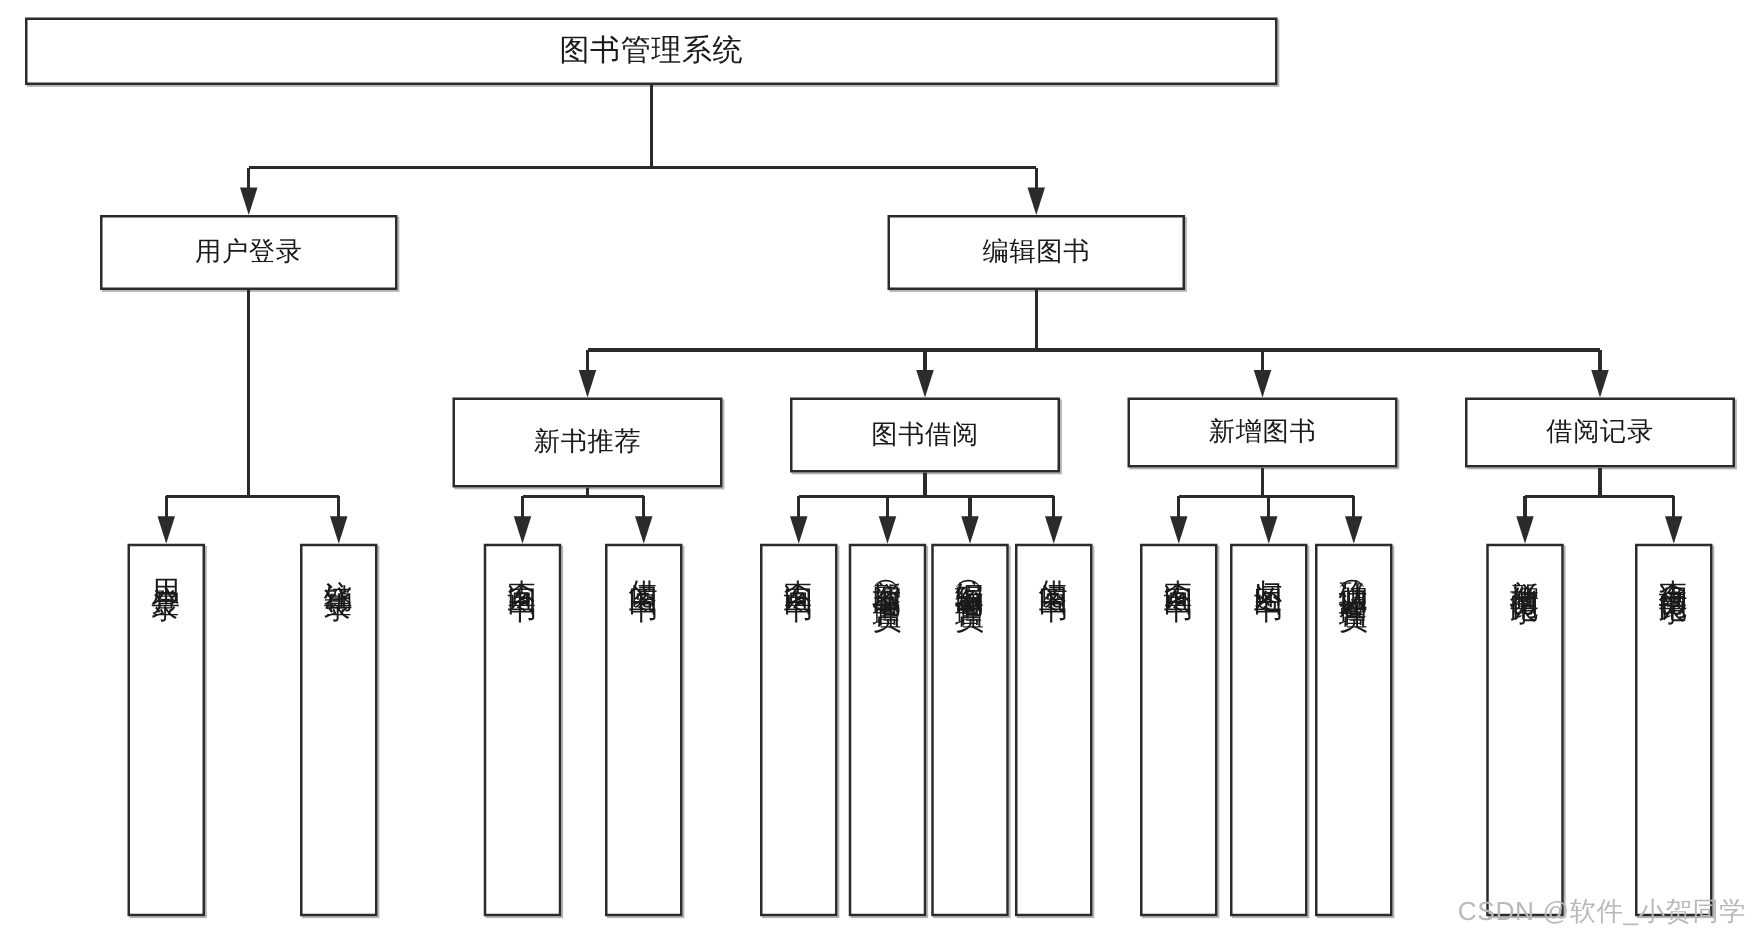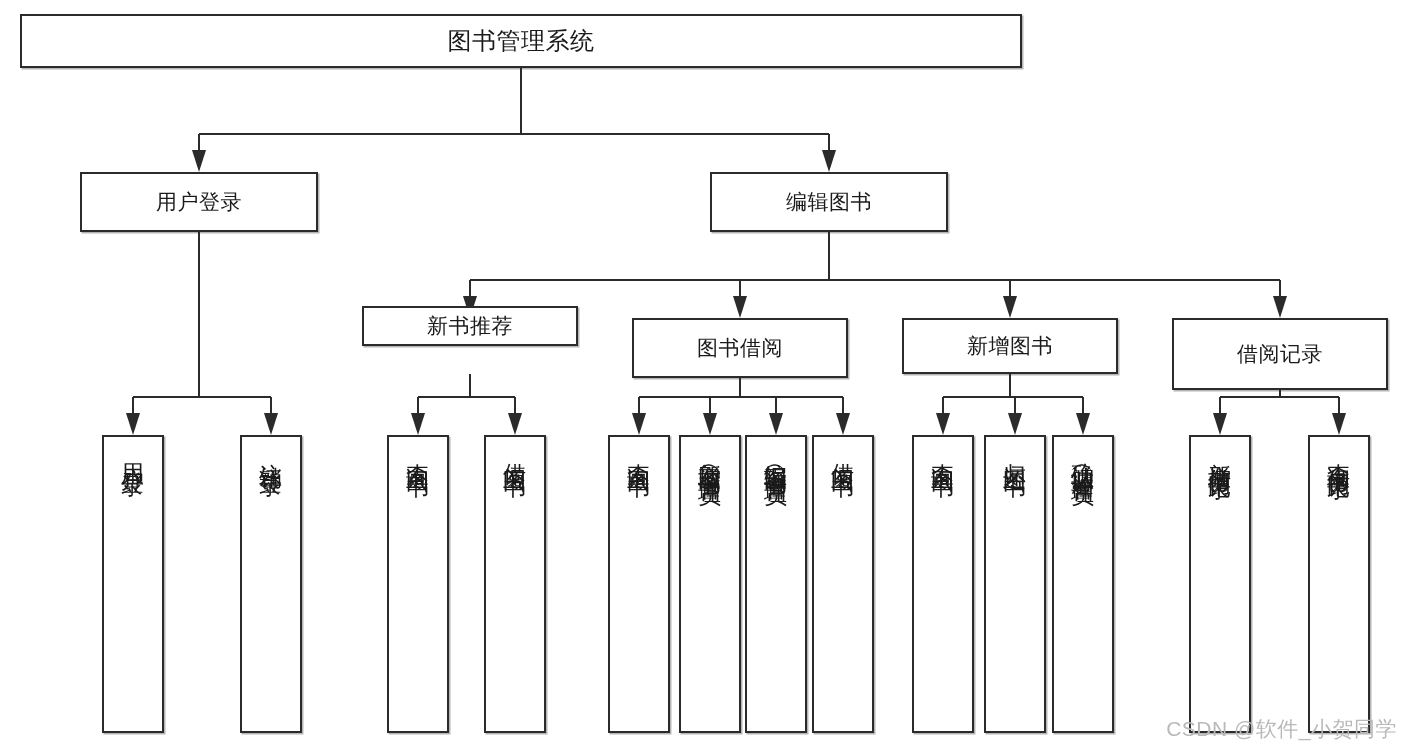--- a/index.html
+++ b/index.html
@@ -115,30 +115,30 @@
   <div id="node-layer">
       <div class="node lvl0" style="left: 20px; top: 14px; width: 1002px; height: 54px;">
         <span class="lbl">图书管理系统</span>
       </div>
       <div class="node lvl1" style="left: 80px; top: 172px; width: 238px; height: 60px;">
         <span class="lbl">用户登录</span>
       </div>
       <div class="node lvl1" style="left: 710px; top: 172px; width: 238px; height: 60px;">
         <span class="lbl">编辑图书</span>
       </div>
-      <div class="node lvl2" style="left: 362px; top: 306px; width: 216px; height: 40px;">
+      <div class="node lvl2" style="left: 362px; top: 318px; width: 216px; height: 72px;">
         <span class="lbl">新书推荐</span>
       </div>
       <div class="node lvl2" style="left: 632px; top: 318px; width: 216px; height: 60px;">
         <span class="lbl">图书借阅</span>
       </div>
       <div class="node lvl2" style="left: 902px; top: 318px; width: 216px; height: 56px;">
         <span class="lbl">新增图书</span>
       </div>
-      <div class="node lvl2" style="left: 1172px; top: 318px; width: 216px; height: 72px;">
+      <div class="node lvl2" style="left: 1172px; top: 318px; width: 216px; height: 56px;">
         <span class="lbl">借阅记录</span>
       </div>
       <div class="node leaf" style="left: 102px; top: 435px; width: 62px; height: 298px;">
         <span class="lbl">用户登录</span>
       </div>
       <div class="node leaf" style="left: 240px; top: 435px; width: 62px; height: 298px;">
         <span class="lbl">注销登录</span>
       </div>
       <div class="node leaf" style="left: 387px; top: 435px; width: 62px; height: 298px;">
         <span class="lbl">查询图书</span>

